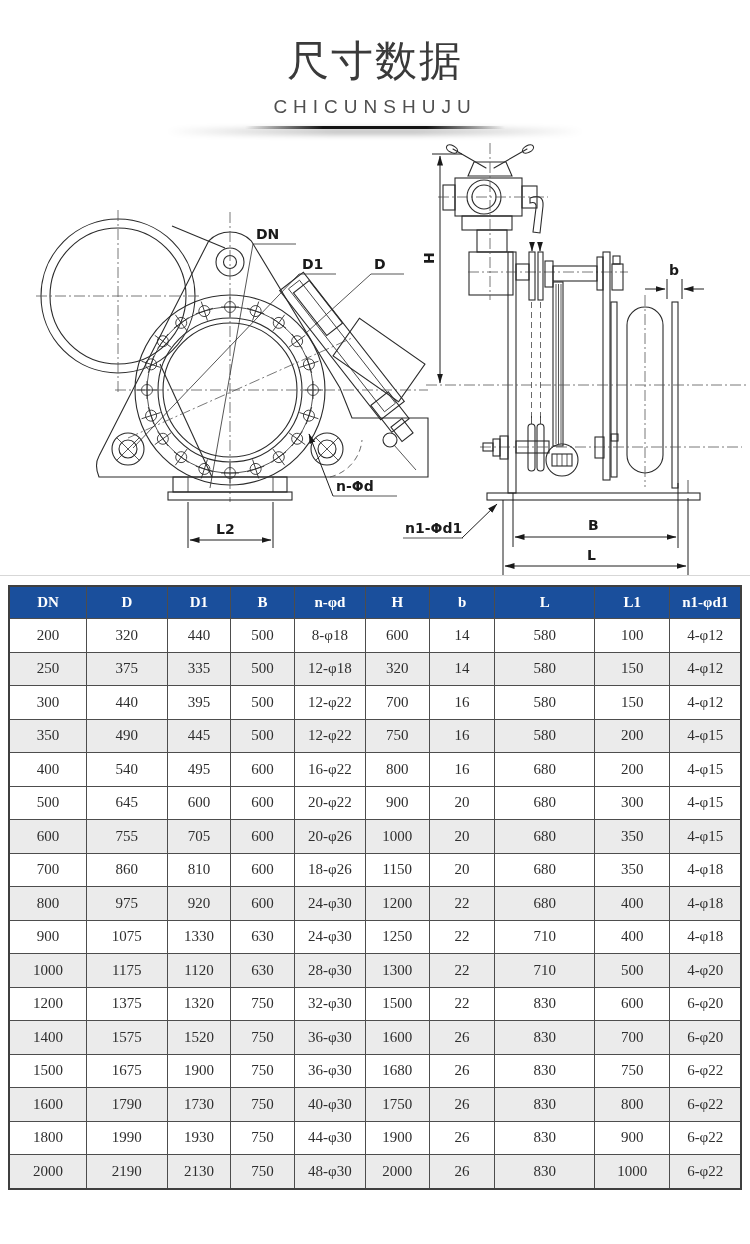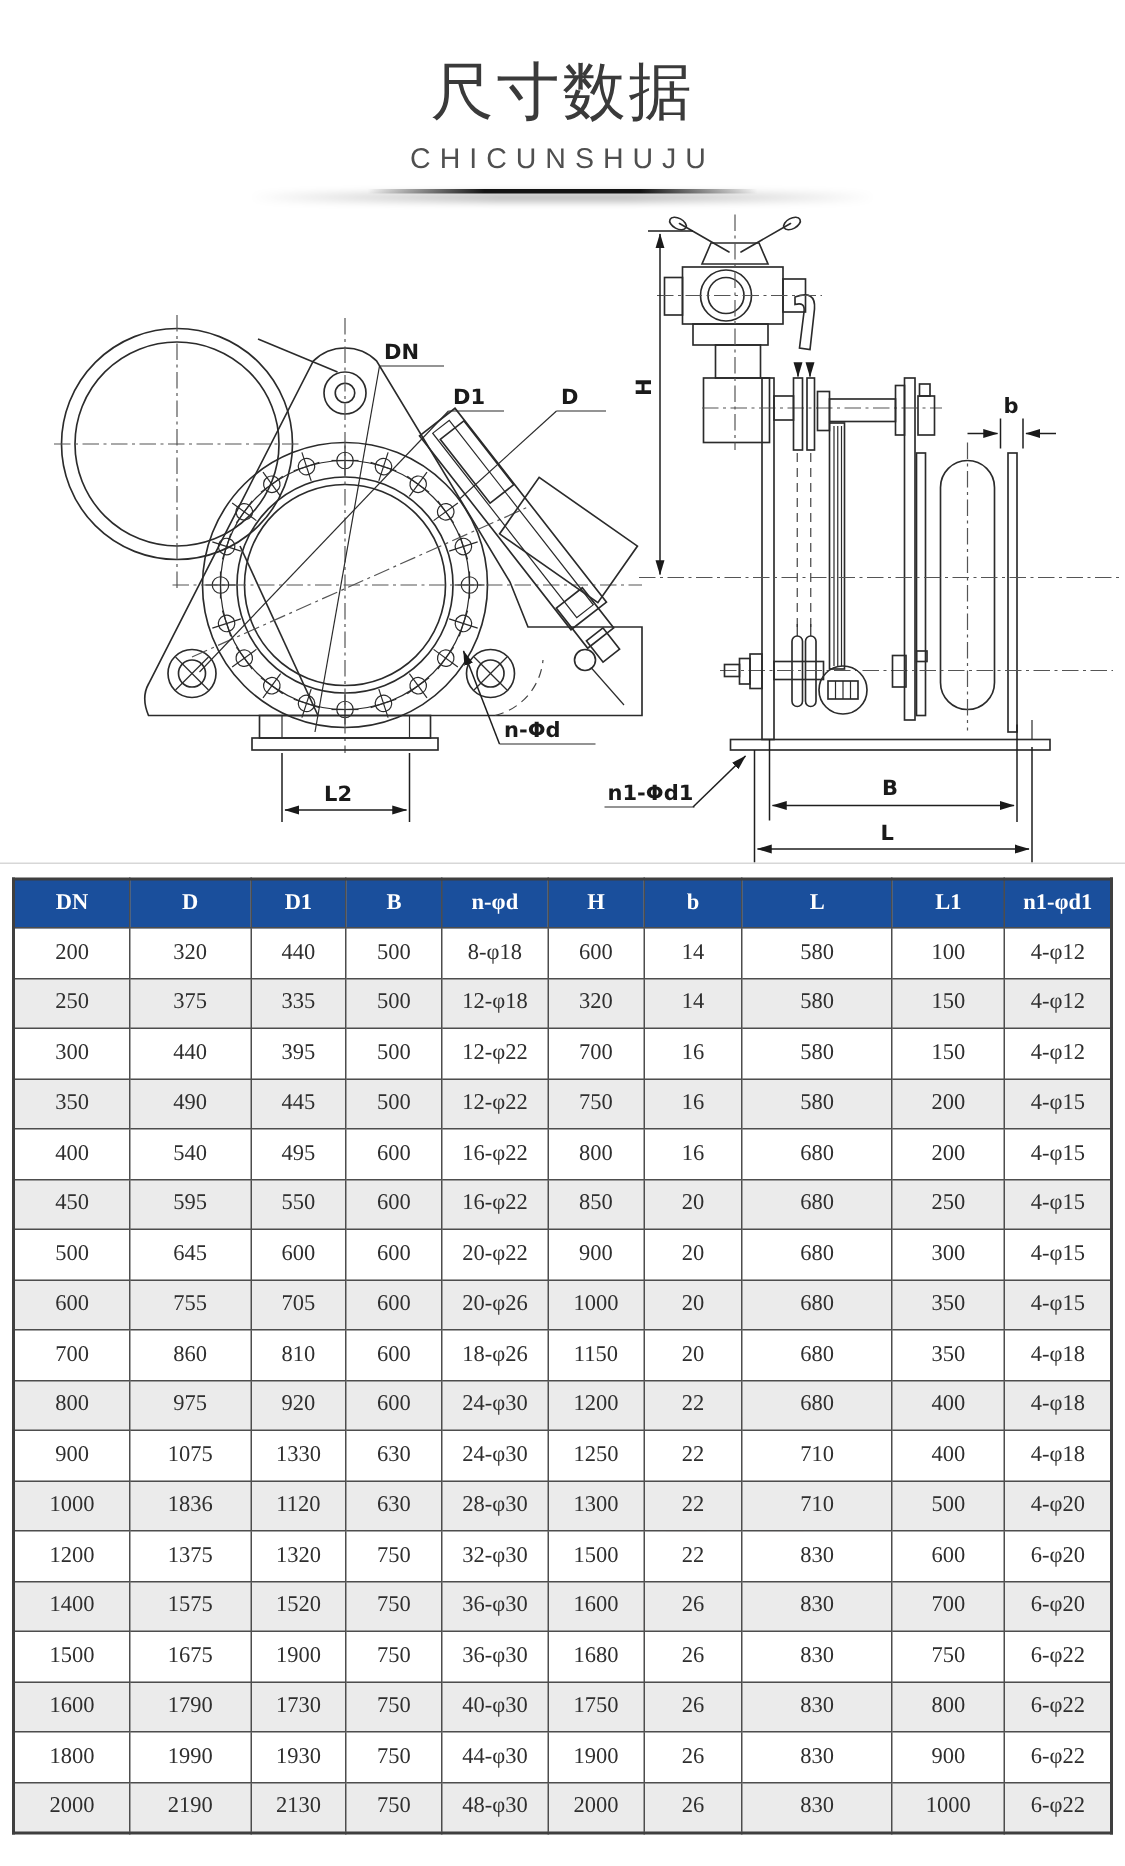--- a/index.html
+++ b/index.html
@@ -381,32 +381,20 @@
           <td>540</td>
           <td>495</td>
           <td>600</td>
           <td>16-φ22</td>
           <td>800</td>
           <td>16</td>
           <td>680</td>
           <td>200</td>
           <td>4-φ15</td>
         </tr>
-        <tr class="alt">
-          <td>450</td>
-          <td>595</td>
-          <td>550</td>
-          <td>600</td>
-          <td>16-φ22</td>
-          <td>850</td>
-          <td>20</td>
-          <td>680</td>
-          <td>250</td>
-          <td>4-φ15</td>
-        </tr>
         <tr>
           <td>500</td>
           <td>645</td>
           <td>600</td>
           <td>600</td>
           <td>20-φ22</td>
           <td>900</td>
           <td>20</td>
           <td>680</td>
           <td>300</td>
@@ -455,21 +443,21 @@
           <td>630</td>
           <td>24-φ30</td>
           <td>1250</td>
           <td>22</td>
           <td>710</td>
           <td>400</td>
           <td>4-φ18</td>
         </tr>
         <tr class="alt">
           <td>1000</td>
-          <td>1836</td>
+          <td>1175</td>
           <td>1120</td>
           <td>630</td>
           <td>28-φ30</td>
           <td>1300</td>
           <td>22</td>
           <td>710</td>
           <td>500</td>
           <td>4-φ20</td>
         </tr>
         <tr>

